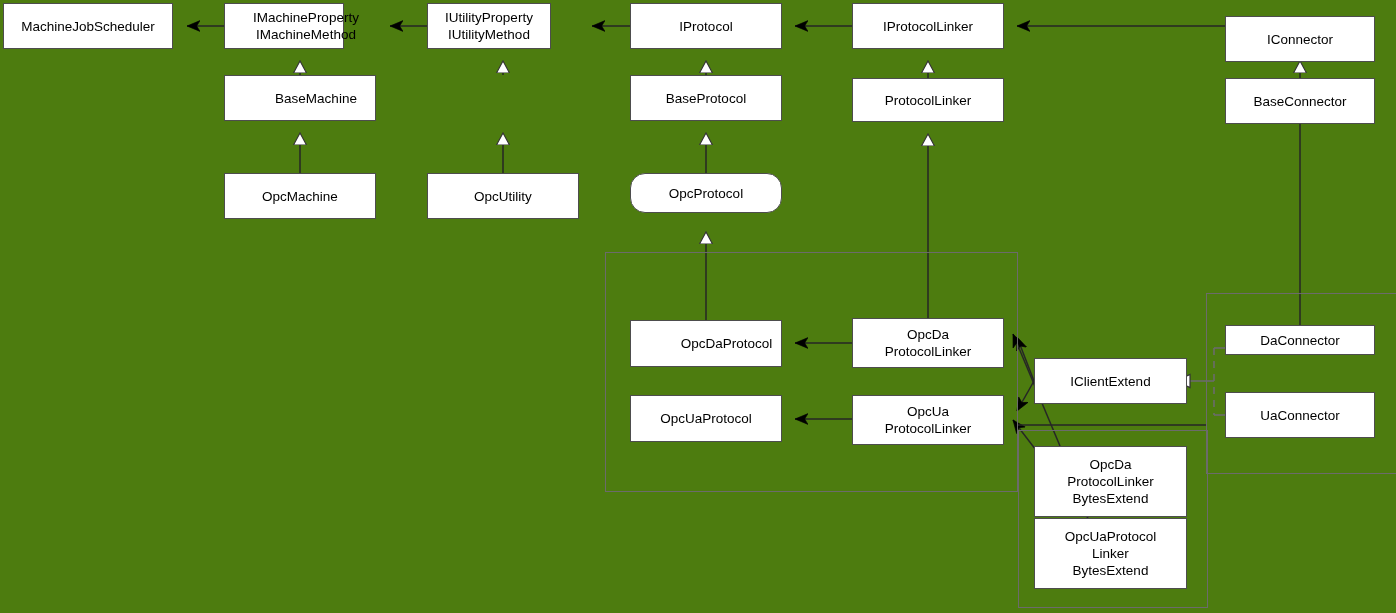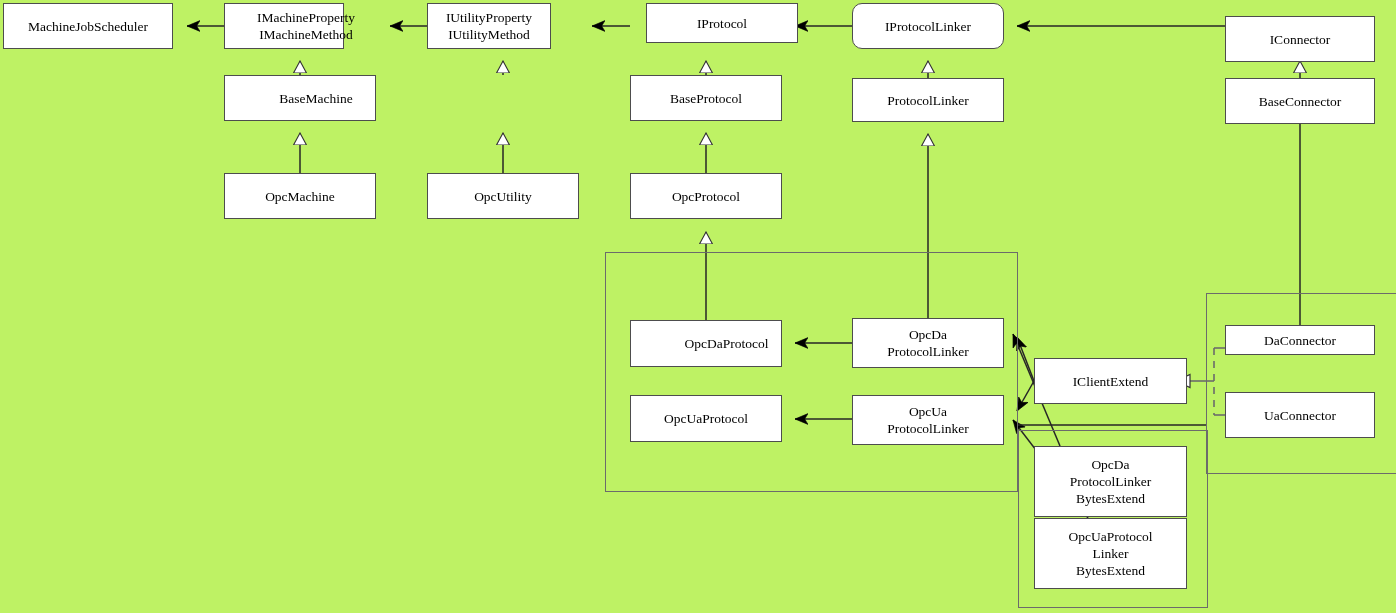--- a/index.html
+++ b/index.html
@@ -5,22 +5,22 @@
 <style>
   html, body {
     margin: 0;
     padding: 0;
     background: #ffffff;
   }
   #canvas {
     position: relative;
     width: 1396px;
     height: 613px;
-    background: #bef264;
-    font-family: Liberation Serif, serif;
+    background: #4d7c0f;
+    font-family: Liberation Sans, sans-serif;
     overflow: hidden;
   }
   svg.layer {
     position: absolute;
     left: 0;
     top: 0;
     width: 1396px;
     height: 613px;
     pointer-events: none;
   }
@@ -118,32 +118,32 @@
 
   <div class="group" style="left:605px; top:252px; width:413px; height:240px;"></div>
   <div class="group" style="left:1206px; top:293px; width:195px; height:181px;"></div>
   <div class="group" style="left:1018px; top:430px; width:190px; height:178px;"></div>
 
   <div class="node" style="left:3px;    top:3px;   width:170px; height:46px;">MachineJobScheduler</div>
   <div class="node" style="left:224px;  top:3px;   width:120px; height:46px;padding-left:44px;">IMachineProperty
 IMachineMethod</div>
   <div class="node" style="left:427px;  top:3px;   width:124px; height:46px;">IUtilityProperty
 IUtilityMethod</div>
-  <div class="node" style="left:630px;  top:3px;   width:152px; height:40px;margin-left:16px;">IProtocol</div>
-  <div class="node" style="left:852px;  top:3px;   width:152px; height:46px;border-radius:10px;">IProtocolLinker</div>
+  <div class="node" style="left:630px;  top:3px;   width:152px; height:46px;">IProtocol</div>
+  <div class="node" style="left:852px;  top:3px;   width:152px; height:46px;">IProtocolLinker</div>
   <div class="node" style="left:1225px; top:3px;   width:150px; height:46px;margin-top:13px;">IConnector</div>
 
   <div class="node" style="left:224px;  top:75px;  width:152px; height:46px;padding-left:32px;">BaseMachine</div>
   <div class="node" style="left:630px;  top:75px;  width:152px; height:46px;">BaseProtocol</div>
   <div class="node" style="left:852px;  top:78px;  width:152px; height:44px;">ProtocolLinker</div>
   <div class="node" style="left:1225px; top:78px;  width:150px; height:46px;">BaseConnector</div>
 
   <div class="node" style="left:224px;  top:173px; width:152px; height:46px;">OpcMachine</div>
   <div class="node" style="left:427px;  top:173px; width:152px; height:46px;">OpcUtility</div>
-  <div class="node" style="left:630px;  top:173px; width:152px; height:46px;">OpcProtocol</div>
+  <div class="node" style="left:630px;  top:173px; width:152px; height:40px;border-radius:15px;">OpcProtocol</div>
 
   <div class="node" style="left:630px;  top:320px; width:152px; height:47px;padding-left:41px;">OpcDaProtocol</div>
   <div class="node" style="left:852px;  top:318px; width:152px; height:50px;">OpcDa
 ProtocolLinker</div>
   <div class="node" style="left:630px;  top:395px; width:152px; height:47px;">OpcUaProtocol</div>
   <div class="node" style="left:852px;  top:395px; width:152px; height:50px;">OpcUa
 ProtocolLinker</div>
 
   <div class="node" style="left:1034px; top:358px; width:153px; height:46px;">IClientExtend</div>
 

